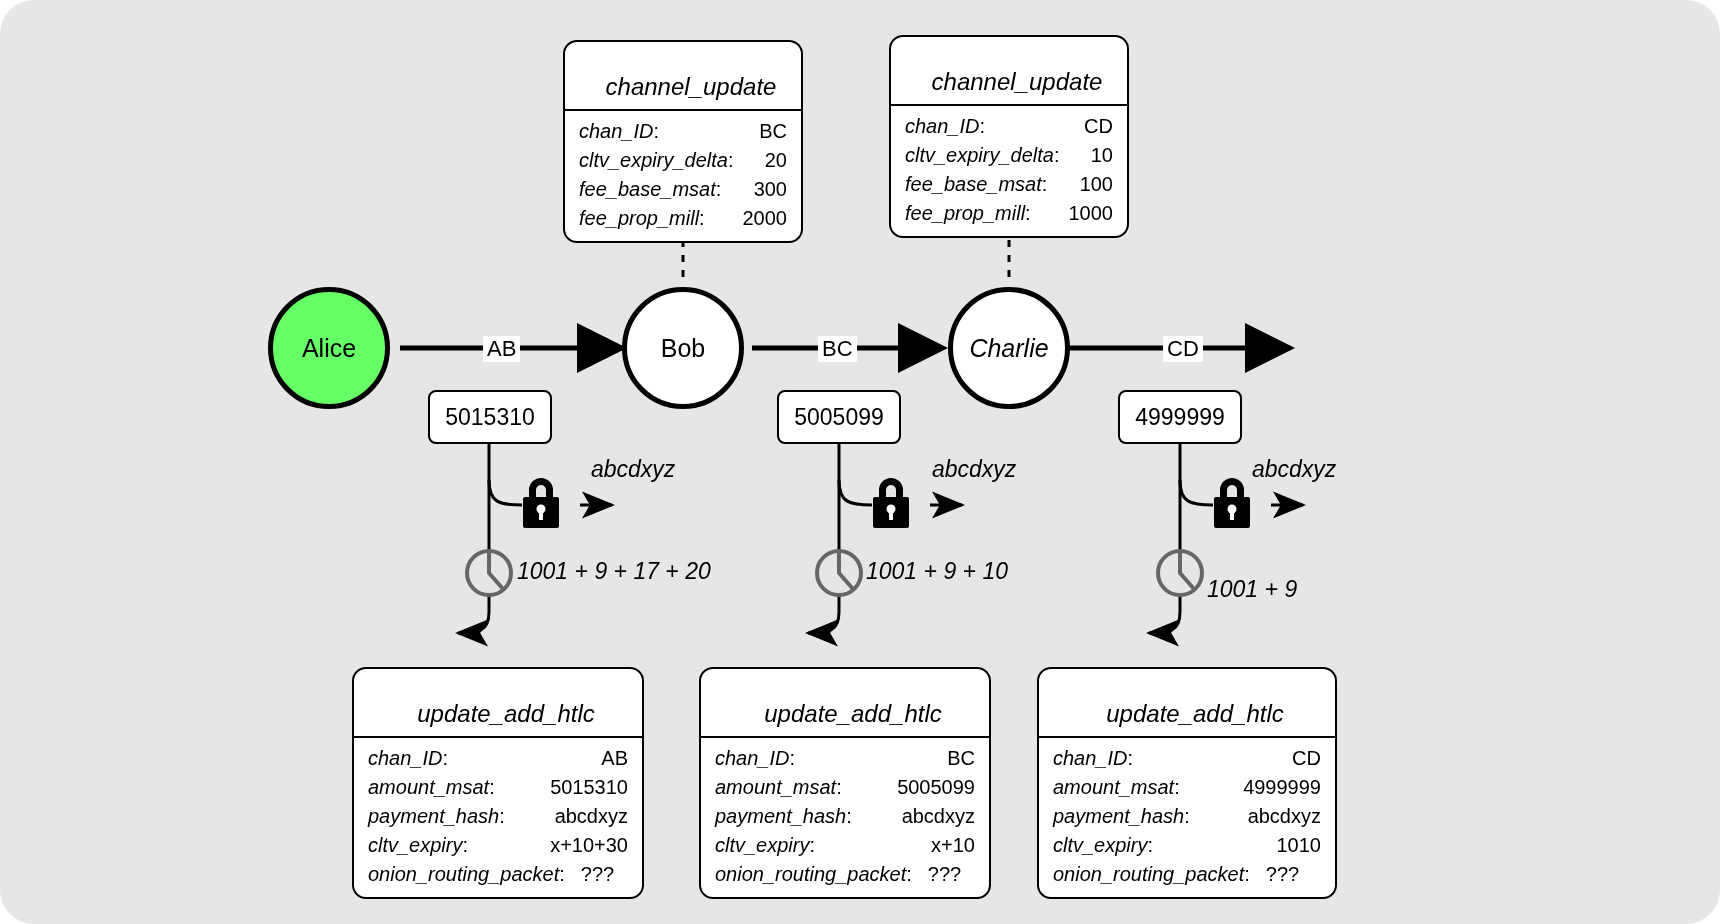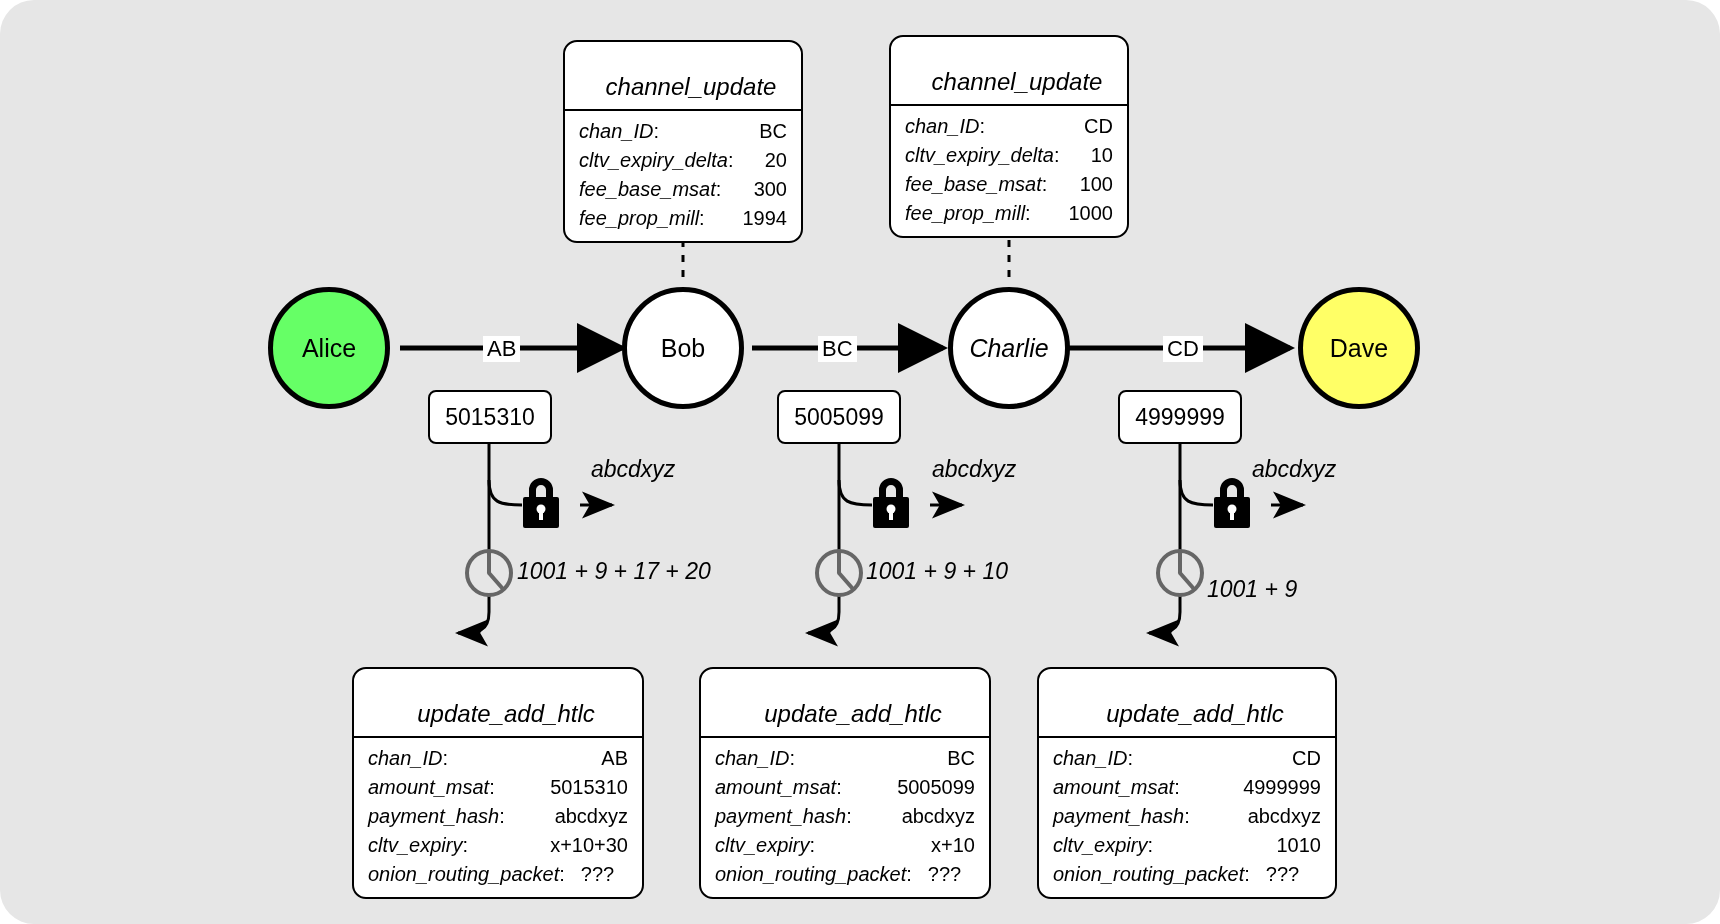--- a/index.html
+++ b/index.html
@@ -214,21 +214,21 @@
         <span class="v">20</span>
       </div>
       <div class="row">
         <span class="k">fee_base_msat</span>
           <span class="colon">:</span>
         <span class="v">300</span>
       </div>
       <div class="row">
         <span class="k">fee_prop_mill</span>
           <span class="colon">:</span>
-        <span class="v">1994</span>
+        <span class="v">2000</span>
       </div>
     </div>
   </div>
 
   <div class="msgbox" style="left:889px; top:35px; width:240px;">
     <div class="title">channel_update</div>
     <div class="rows">
       <div class="row">
         <span class="k">chan_ID</span>
           <span class="colon">:</span>
@@ -254,23 +254,20 @@
 
   <div class="node" style="left:622px; top:287px; width:122px; height:122px; background:#ffffff;">
     <span>Bob</span>
   </div>
   <div class="node" style="left:268px; top:287px; width:122px; height:122px; background:#66ff66;">
     <span>Alice</span>
   </div>
   <div class="node" style="left:948px; top:287px; width:122px; height:122px; background:#ffffff;font-style:italic;">
     <span>Charlie</span>
   </div>
-  <div class="node" style="left:1298px; top:287px; width:122px; height:122px; background:#ffff66;">
-    <span>Dave</span>
-  </div>
 
   <div class="edgelabel" style="left:483px; top:336px;">
     <span>AB</span>
   </div>
   <div class="edgelabel" style="left:818px; top:336px;">
     <span>BC</span>
   </div>
   <div class="edgelabel" style="left:1163px; top:336px;">
     <span>CD</span>
   </div>

